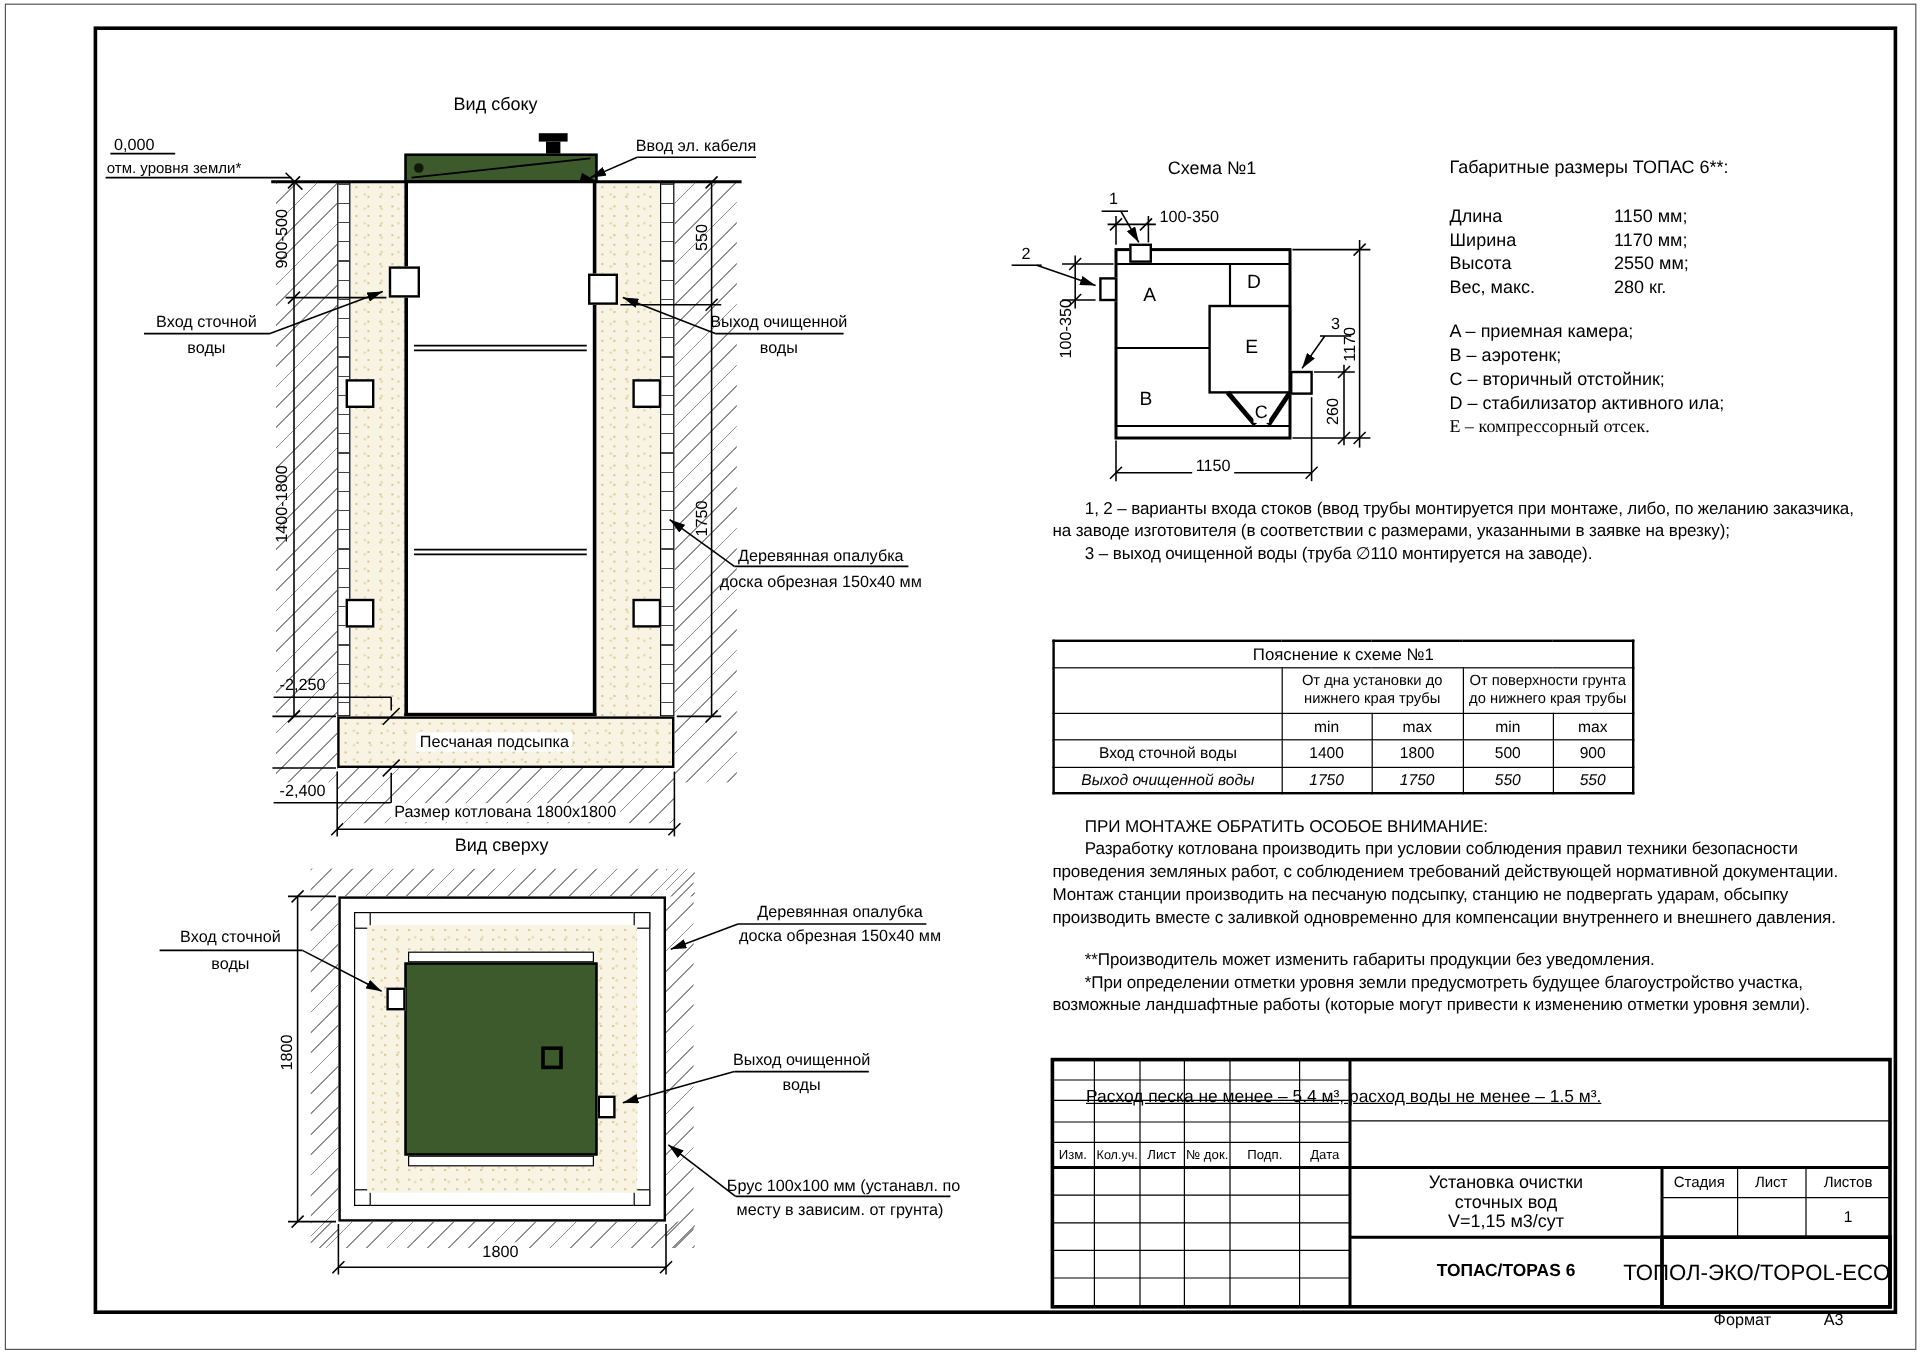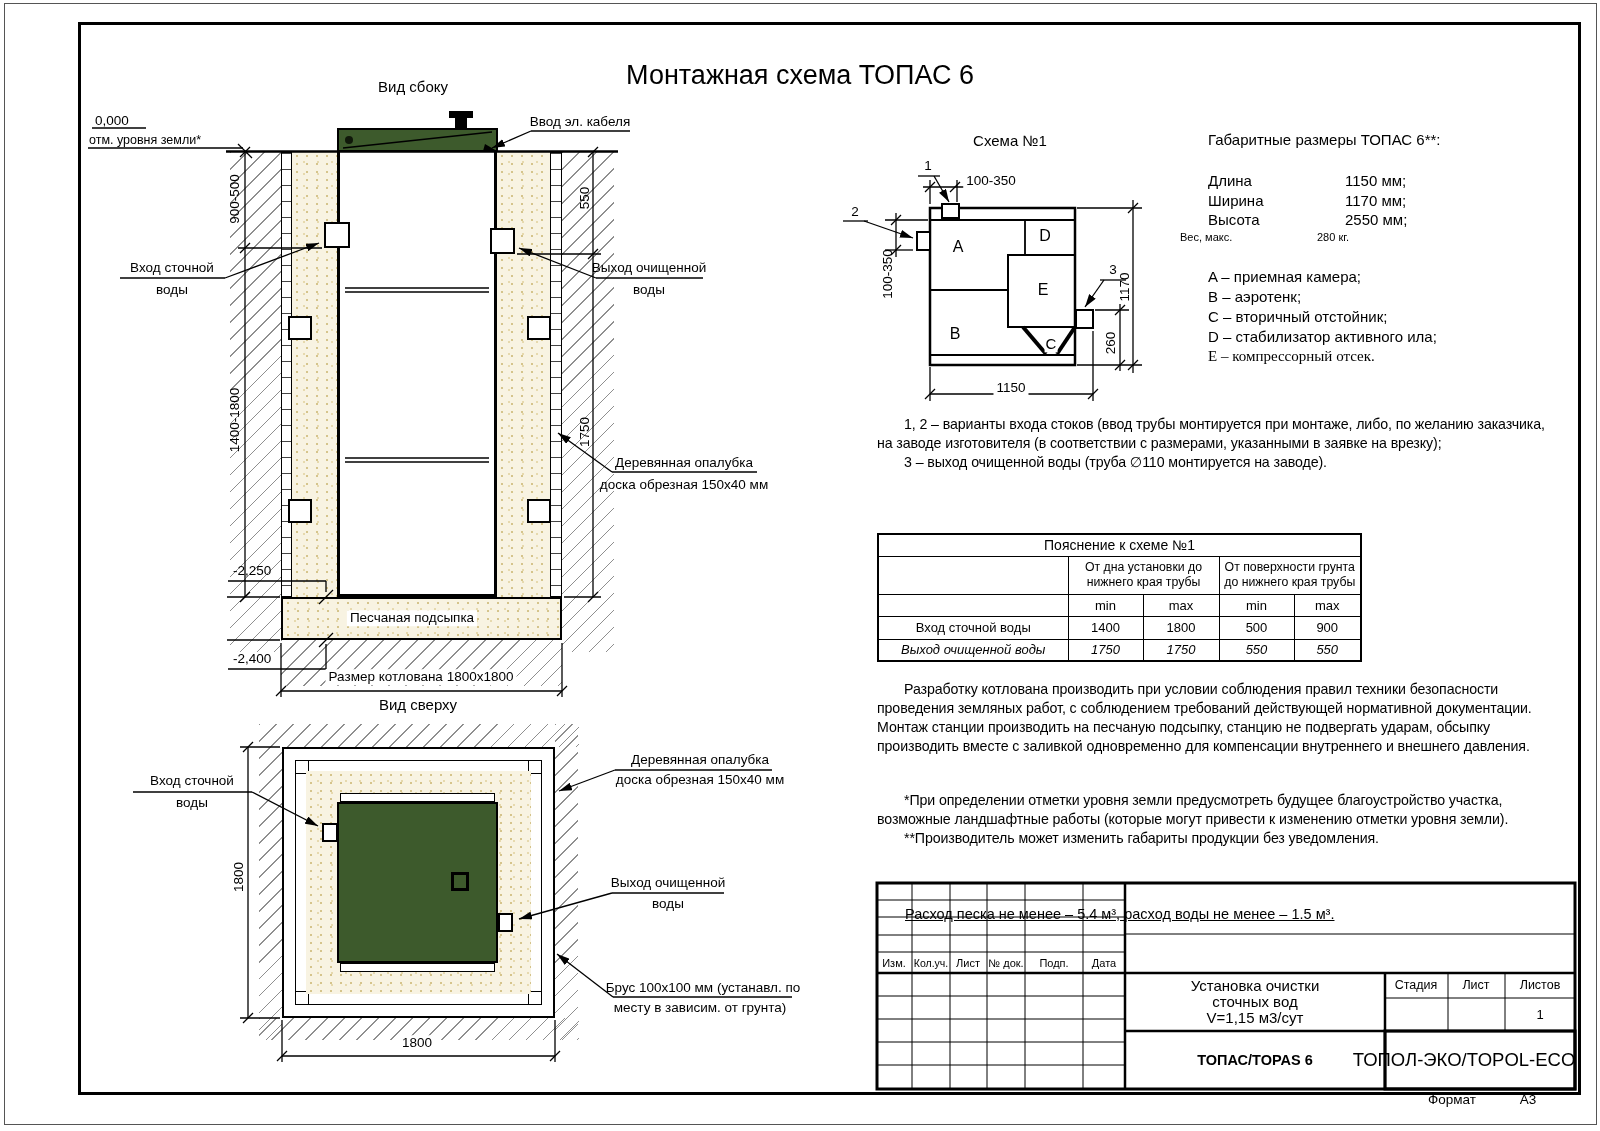--- a/index.html
+++ b/index.html
@@ -232,21 +232,20 @@
   <div class="sq" style="left:288px;top:499px;width:24px;height:24px;"></div>
   <div class="sq" style="left:527px;top:316px;width:24px;height:24px;"></div>
   <div class="sq" style="left:527px;top:499px;width:24px;height:24px;"></div>
   <div class="sq" style="left:322px;top:823px;width:16px;height:19px;border-width:2px;"></div>
   <div class="sq" style="left:498px;top:913px;width:15px;height:19px;border-width:2px;"></div>
   <div class="sq" style="left:451px;top:872px;width:18px;height:19px;border-width:3px;background:transparent;"></div>
   <div class="sq" style="left:941px;top:203px;width:19px;height:16px;border-width:2px;"></div>
   <div class="sq" style="left:916px;top:231px;width:15px;height:20px;border-width:2px;"></div>
   <div class="sq" style="left:1075px;top:309px;width:19px;height:20px;border-width:2px;"></div>
 
-  <div class="t ctr z5" style="left:800px;top:76px;font-size:27px;">Монтажная схема ТОПАС 6</div>
 
   <div class="t ctr z5" style="left:413px;top:87px;font-size:15px;">Вид сбоку</div>
   <div class="t z5" style="left:95px;top:113px;">0,000</div>
   <div class="t z5" style="left:89px;top:133px;font-size:12.5px;">отм. уровня земли*</div>
   <div class="t ctr z5" style="left:580px;top:122px;">Ввод эл. кабеля</div>
   <div class="t ctr z5" style="left:172px;top:268px;">Вход сточной</div>
   <div class="t ctr z5" style="left:172px;top:290px;">воды</div>
   <div class="t ctr z5" style="left:649px;top:268px;">Выход очищенной</div>
   <div class="t ctr z5" style="left:649px;top:290px;">воды</div>
   <div class="t rot z5" style="left:235px;top:199px;">900-500</div>
@@ -293,40 +292,41 @@
     <span class="abs" style="left:137px;">1150 мм;</span>
   </div>
   <div class="t z5" style="left:1208px;top:192px;font-size:15px;width:260px;">
     <span>Ширина</span>
     <span class="abs" style="left:137px;">1170 мм;</span>
   </div>
   <div class="t z5" style="left:1208px;top:211px;font-size:15px;width:260px;">
     <span>Высота</span>
     <span class="abs" style="left:137px;">2550 мм;</span>
   </div>
-  <div class="t z5" style="left:1180px;top:231px;font-size:11px;width:260px;">
+  <div class="t z5" style="left:1208px;top:231px;font-size:15px;width:260px;">
     <span>Вес, макс.</span>
     <span class="abs" style="left:137px;">280 кг.</span>
   </div>
   <div class="t z5" style="left:1208px;top:268px;font-size:15px;">A – приемная камера;</div>
   <div class="t z5" style="left:1208px;top:288px;font-size:15px;">B – аэротенк;</div>
   <div class="t z5" style="left:1208px;top:308px;font-size:15px;">C – вторичный отстойник;</div>
   <div class="t z5" style="left:1208px;top:328px;font-size:15px;">D – стабилизатор активного ила;</div>
   <div class="t z5" style="left:1208px;top:348px;font-size:15px;font-family:Liberation Serif, serif;">E – компрессорный отсек.</div>
 
   <div class="para z5" style="left:877px;top:415px;width:680px;">
     <p>1, 2 – варианты входа  стоков (ввод трубы монтируется при монтаже, либо, по желанию заказчика, на заводе изготовителя (в соответствии с размерами, указанными в заявке на врезку);</p>
     <p>3 – выход очищенной воды (труба ∅110 монтируется на заводе).</p>
   </div>
   <div class="para z5" style="left:877px;top:680px;width:680px;">
+    <p>ПРИ МОНТАЖЕ ОБРАТИТЬ ОСОБОЕ ВНИМАНИЕ:</p>
     <p>Разработку котлована производить при условии соблюдения правил техники безопасности проведения земляных работ, с соблюдением требований действующей нормативной документации. Монтаж станции производить на песчаную подсыпку, станцию не подвергать ударам, обсыпку производить вместе с заливкой одновременно для компенсации внутреннего и внешнего давления.</p>
   </div>
   <div class="para z5" style="left:877px;top:791px;width:690px;">
+    <p>**Производитель может изменить габариты продукции без уведомления.</p>
     <p>*При определении отметки уровня земли предусмотреть будущее благоустройство участка, возможные ландшафтные работы (которые могут привести к изменению отметки уровня земли).</p>
-    <p>**Производитель может изменить габариты продукции без уведомления.</p>
   </div>
   <div class="t ul z5" style="left:905px;top:862px;font-size:14.5px;">Расход песка не менее – 5.4 м³, расход воды не менее – 1.5 м³.</div>
 
   <table id="exp-table">
     <colgroup>
         <col style="width:190px;">
         <col style="width:75px;">
         <col style="width:76px;">
         <col style="width:75px;">
         <col style="width:67px;">

